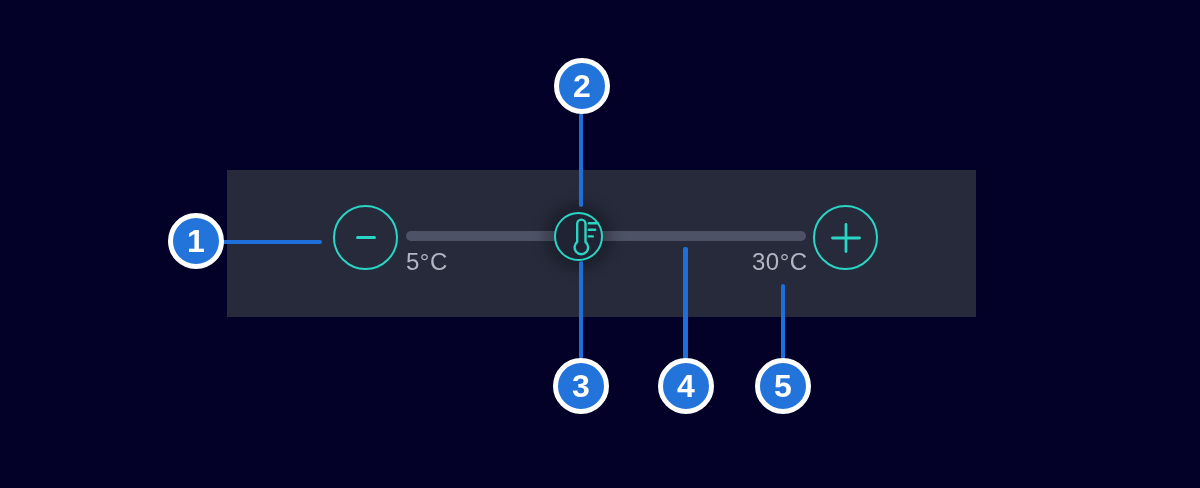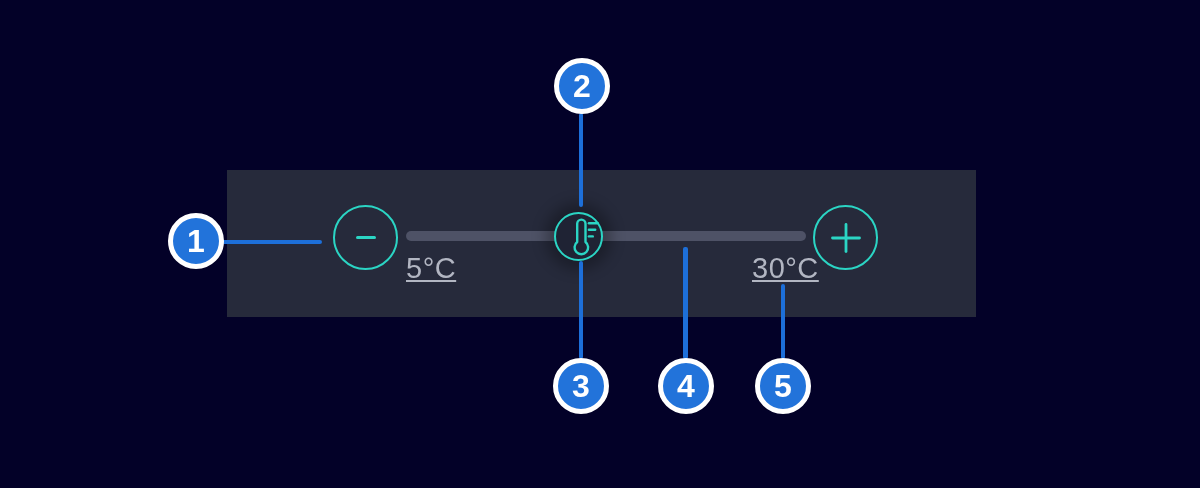--- a/index.html
+++ b/index.html
@@ -48,22 +48,22 @@
     border-radius:50%;border:2.5px solid var(--teal);
     background:var(--thumb-fill);
     box-shadow:0 0 14px 9px rgba(0,0,0,0.28);
     display:flex;align-items:center;justify-content:center;cursor:grab;
   }
   .thermo-svg path,.thermo-svg line{
     stroke:var(--teal);stroke-width:2.4;fill:none;
     stroke-linecap:round;stroke-linejoin:round;
   }
   .temp-label{
-    position:absolute;top:84px;font-size:29px;line-height:28px;
-    color:var(--label-gray);letter-spacing:0.5px;text-decoration:underline;
+    position:absolute;top:78px;font-size:24px;line-height:28px;
+    color:var(--label-gray);letter-spacing:0.5px;
   }
   .min-label{left:179px;}
   .max-label{left:525px;width:54px;text-align:center;}
 
   
   .connector{position:absolute;background:var(--connector-blue);z-index:5;}
   .connector.h{height:4.5px;border-radius:2px;}
   .connector.v{width:4.5px;border-radius:2px;}
   #line1{left:222px;top:239.5px;width:100px;}
   #line2{left:578.8px;top:113px;height:94px;}

